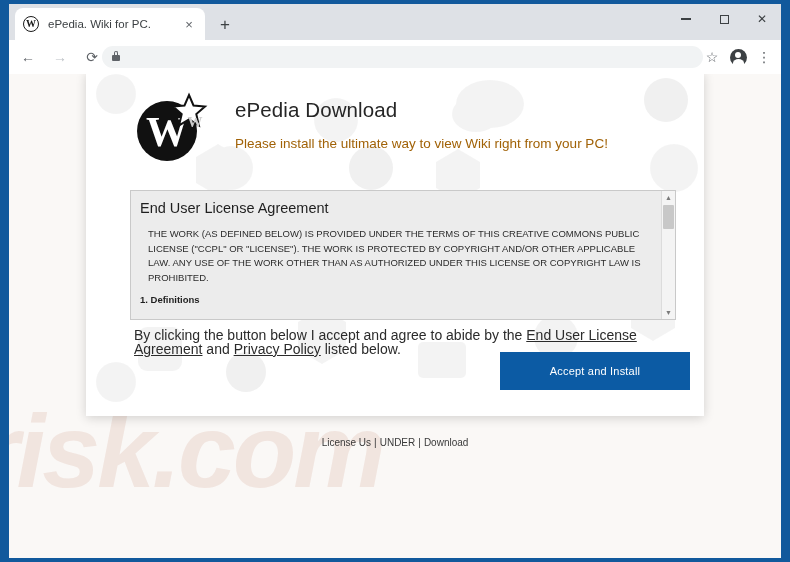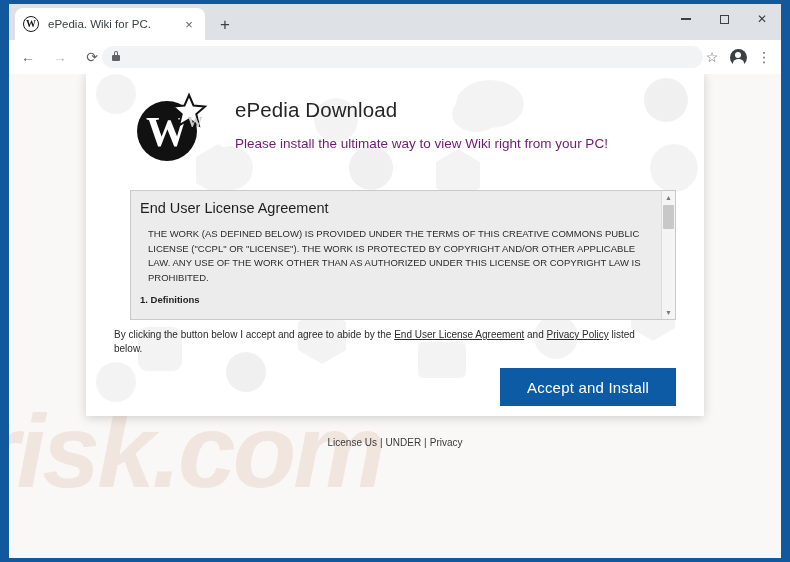--- a/index.html
+++ b/index.html
@@ -251,21 +251,21 @@
   }
   .head-title {
     font-size: 20.5px;
     color: #262626;
     margin: 0 0 14px 0;
     font-weight: normal;
     letter-spacing: 0.1px;
   }
   .head-sub {
     font-size: 13.5px;
-    color: #701a75;
+    color: #a16207;
     margin: 0;
   }
 
   
   .eula {
     position: absolute;
     left: 44px; top: 118px;
     width: 546px; height: 130px;
     background: #ececec;
     border: 1px solid #c9c9c9;
@@ -326,38 +326,38 @@
     position: absolute;
     left: 1px; top: 14px;
     width: 11px; height: 24px;
     background: #c8c8c8;
     border-radius: 1px;
   }
 
   
   .accept-text {
     position: absolute;
-    left: 28px; top: 256px;
+    left: 48px; top: 256px;
     width: 546px;
-    font-size: 10px;
+    font-size: 14px;
     line-height: 14px;
     color: #2b2b2b;
   }
   .accept-text a {
     color: #2b2b2b;
     text-decoration: underline;
   }
   .install-btn {
     position: absolute;
-    left: 414px; top: 296px;
-    width: 176px; height: 38px;
+    left: 414px; top: 280px;
+    width: 190px; height: 38px;
     background: #0c5ba4;
     color: #ffffff;
     border: none;
-    font-size: 15px;
+    font-size: 11px;
     font-family: "Liberation Sans", sans-serif;
     cursor: pointer;
     letter-spacing: 0.2px;
   }
 
   
   .footer {
     position: absolute;
     left: 0; top: 363px;
     width: 772px;
@@ -479,18 +479,18 @@
         </div>
 
         <div class="accept-text">
           <span>By clicking the button below I accept and agree to abide by the </span><a href="#">End User License Agreement</a><span> and </span><a href="#">Privacy Policy</a><span> listed below.</span>
         </div>
 
         <button class="install-btn">Accept and Install</button>
       </div>
 
       <div class="footer">
-        <a href="#">License Us</a><span class="sep">|</span><a href="#">UNDER</a><span class="sep">|</span><a href="#">Privacy</a>
+        <a href="#">License Us</a><span class="sep">|</span><a href="#">UNDER</a><span class="sep">|</span><a href="#">Download</a>
       </div>
 
     </div>
   </div>
 </div>
 
 </body></html>

